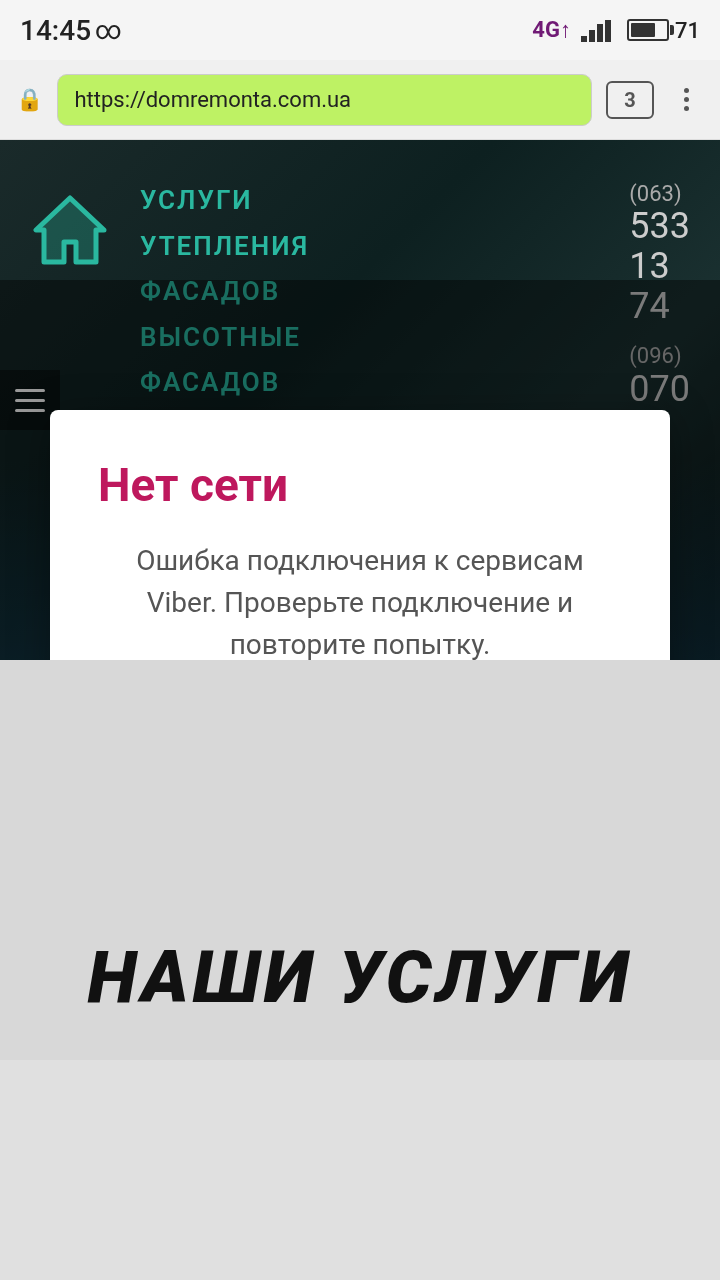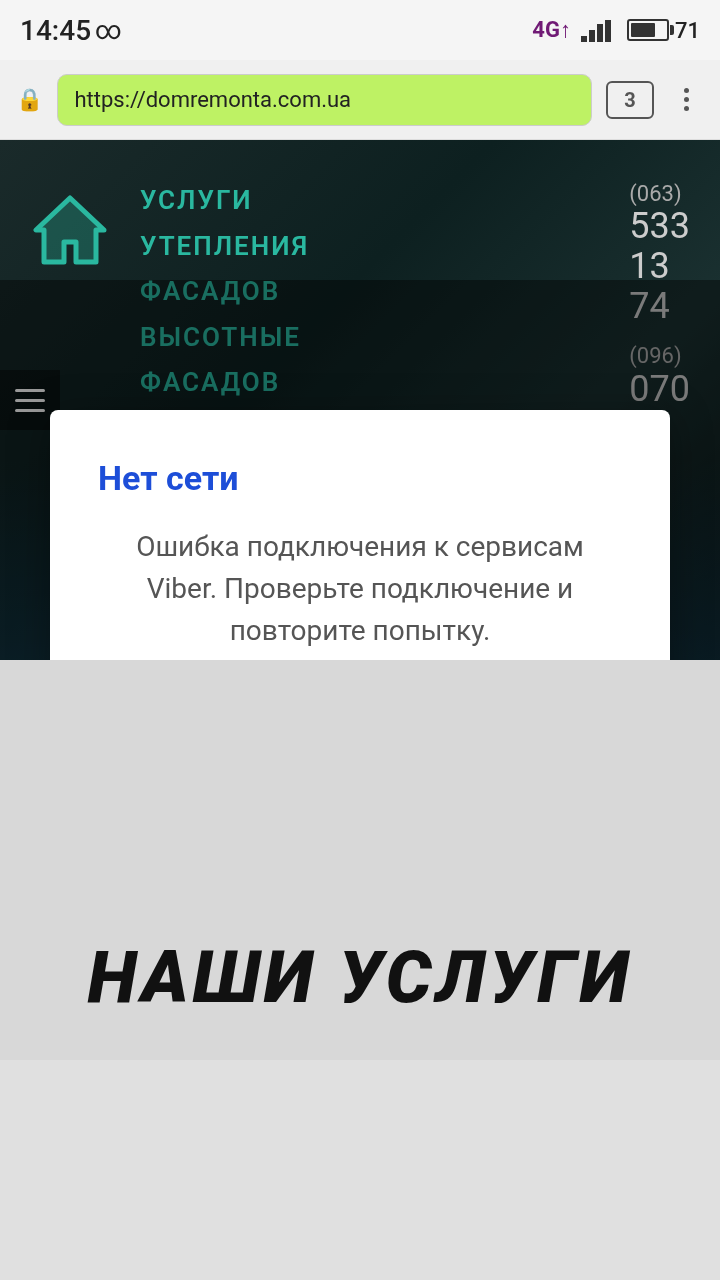--- a/index.html
+++ b/index.html
@@ -273,23 +273,23 @@
 
     .dialog-box {
       width: 620px;
       background: #fff;
       border-radius: 8px;
       padding: 48px 48px 32px 48px;
       box-shadow: 0 8px 40px rgba(0,0,0,0.35);
     }
 
     .dialog-title {
-      font-size: 34px;
+      font-size: 46px;
       font-weight: 700;
-      color: #1d4ed8;
+      color: #be185d;
       margin-bottom: 28px;
     }
 
     .dialog-message {
       font-size: 28px;
       color: #555;
       line-height: 1.5;
       margin-bottom: 48px;
       text-align: center;
     }

